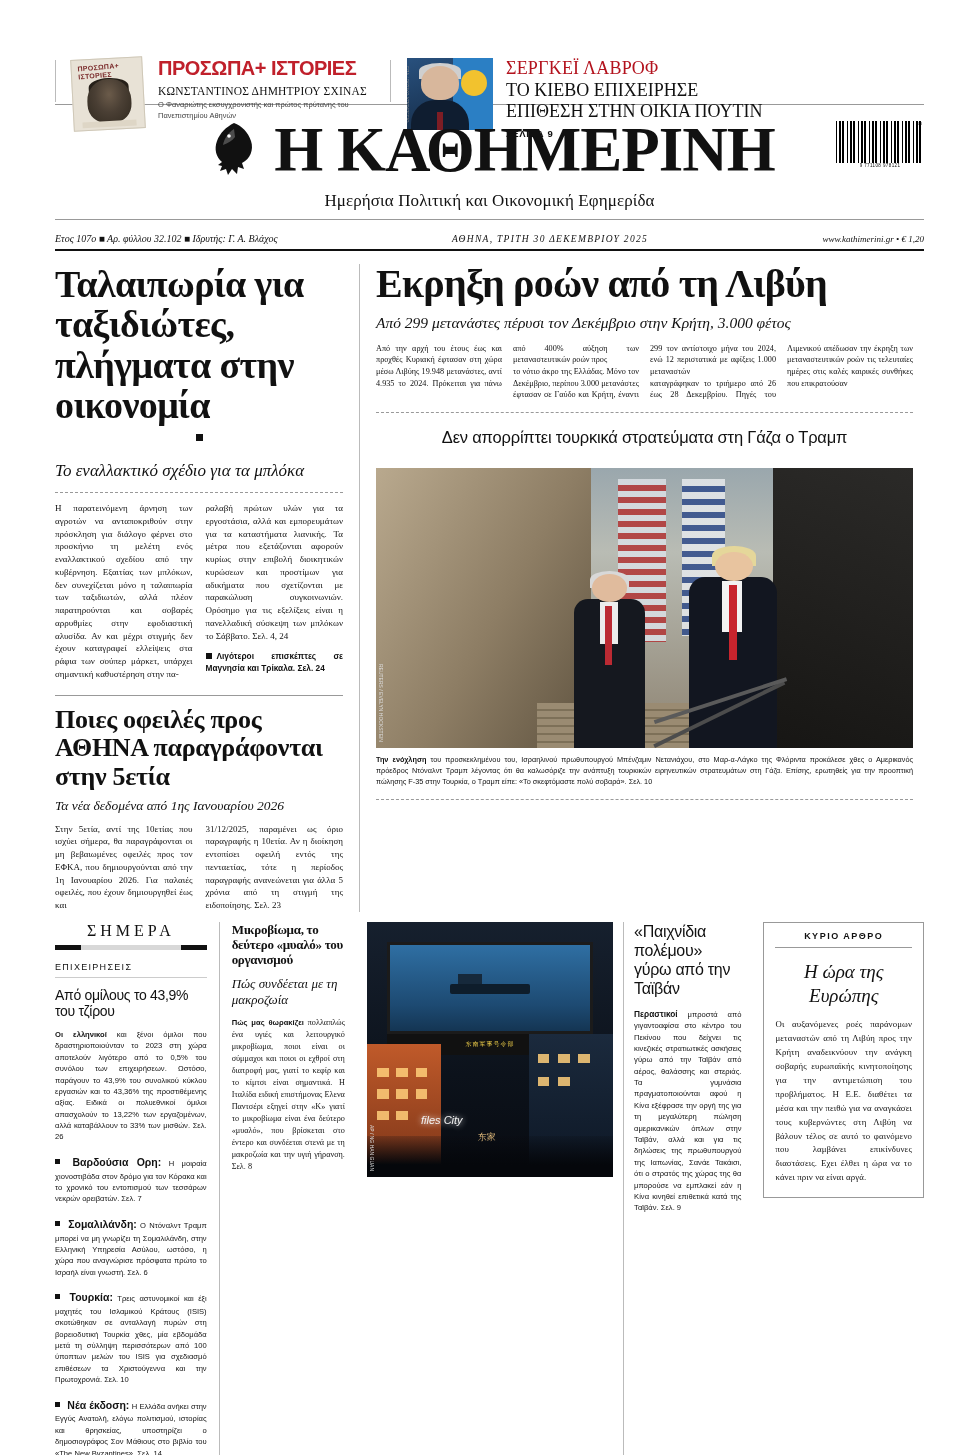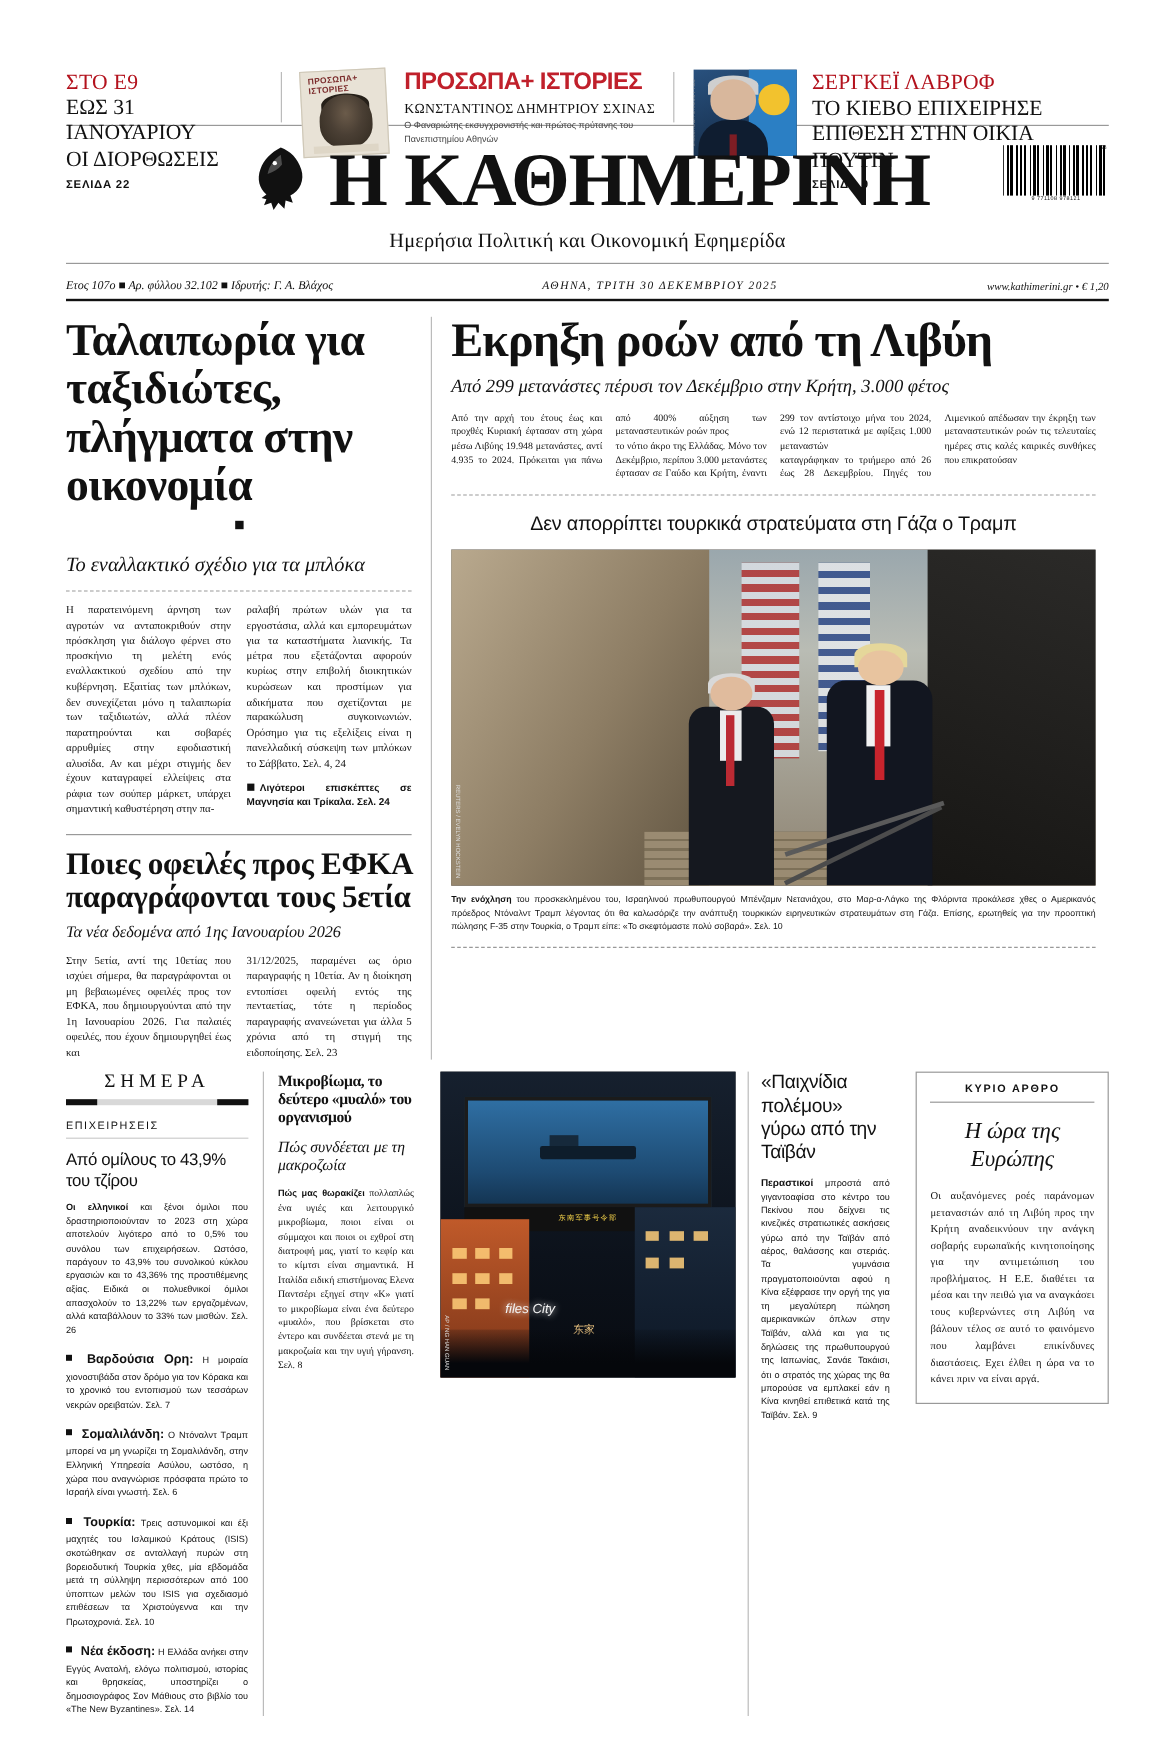--- a/index.html
+++ b/index.html
@@ -89,21 +89,21 @@
   .bullet-note { font-family:"Liberation Sans", sans-serif; font-size:8.3px; font-weight:bold; line-height:1.35; margin-top:9px;}
   .bullet-note:before { content:""; display:inline-block; width:6px; height:6px; background:#111; margin-right:5px;}
 
   .sec-title { font-size:26px; line-height:1.1; letter-spacing:-.3px; }
   .sec-kicker { font-style:italic; font-size:13.5px; margin-top:6px; }
 
   
   .r-title { font-size:40px; line-height:1.02; letter-spacing:-.8px; }
   .r-kicker { font-style:italic; font-size:15.5px; margin-top:9px; }
 
-  .photo-head { font-family:"Liberation Sans", sans-serif; font-size:16.5px; text-align:center; padding:6px 0 11px;
+  .photo-head { font-family:"Liberation Sans", sans-serif; font-size:16.5px; text-align:center; padding:6px 0 21px;
      letter-spacing:-.2px; }
   .bigphoto { width:100%; height:280px; position:relative; overflow:hidden; background:#3d3126; }
   .bp-sky { position:absolute; inset:0; background:linear-gradient(180deg,#9aa7ad 0%, #b9bcb4 30%, #8d8270 100%); }
   .bp-arch { position:absolute; left:0; top:0; width:40%; height:100%;
      background:linear-gradient(120deg,#b9a98e 0%, #8d7d64 55%, #5f5340 100%); }
   .bp-col { position:absolute; left:6%; top:2%; width:16%; height:96%;
      background:repeating-linear-gradient(180deg,#c3b396 0 10px,#a89madd 10px 12px,#a89a7d 10px 13px); opacity:.95;}
   .bp-dark { position:absolute; right:0; top:0; width:26%; height:100%;
      background:linear-gradient(200deg,#2b2a28 0%, #171614 100%); }
   .bp-flag1 { position:absolute; left:45%; top:4%; width:9%; height:58%;
@@ -191,26 +191,20 @@
   .kurio-h { font-style:italic; font-size:19px; text-align:center; line-height:1.25; margin-top:12px;}
   .kurio-p { font-size:8.8px; line-height:1.58; text-align:justify; margin-top:11px; letter-spacing:.1px;}
 </style>
 </head>
 <body>
 
 <div class="page">
 
   <div class="promo">
 
-    <div class="promo-left">
-      <div class="l1">ΣΤΟ E9</div>
-      <div class="l2">ΕΩΣ 31 ΙΑΝΟΥΑΡΙΟΥ</div>
-      <div class="l3">ΟΙ ΔΙΟΡΘΩΣΕΙΣ</div>
-      <div class="pg">ΣΕΛΙΔΑ 22</div>
-    </div>
 
     <div class="vrule"></div>
 
     <div class="promo-book">
       <div class="bk-t">ΠΡΟΣΩΠΑ+ ΙΣΤΟΡΙΕΣ</div>
       <div class="bk-hair"></div>
       <div class="bk-face"></div>
       <div class="bk-cap"></div>
     </div>
 
@@ -278,21 +272,21 @@
       <div class="sq"></div>
       <div class="lead-kicker">Το εναλλακτικό σχέδιο για τα μπλόκα</div>
       <div class="dash-sep"></div>
       <div class="body2">
         <p>Η παρατεινόμενη άρνηση των αγροτών να ανταποκριθούν στην πρόσκληση για διάλογο φέρνει στο προσκήνιο τη μελέτη ενός εναλλακτικού σχεδίου από την κυβέρνηση. Εξαιτίας των μπλόκων, δεν συνεχίζεται μόνο η ταλαιπωρία των ταξιδιωτών, αλλά πλέον παρατηρούνται και σοβαρές αρρυθμίες στην εφοδιαστική αλυσίδα. Αν και μέχρι στιγμής δεν έχουν καταγραφεί ελλείψεις στα ράφια των σούπερ μάρκετ, υπάρχει σημαντική καθυστέρηση στην πα-</p>
         <p>ραλαβή πρώτων υλών για τα εργοστάσια, αλλά και εμπορευμάτων για τα καταστήματα λιανικής. Τα μέτρα που εξετάζονται αφορούν κυρίως στην επιβολή διοικητικών κυρώσεων και προστίμων για αδικήματα που σχετίζονται με παρακώλυση συγκοινωνιών. Ορόσημο για τις εξελίξεις είναι η πανελλαδική σύσκεψη των μπλόκων το Σάββατο. Σελ. 4, 24</p>
         <div class="bullet-note">Λιγότεροι επισκέπτες σε Μαγνησία και Τρίκαλα. Σελ. 24</div>
       </div>
 
       <div class="hr-thin" style="margin-top:14px"></div>
-      <h2 class="sec-title" style="margin-top:10px">Ποιες οφειλές προς ΕΦΚΑ παραγράφονται τους 5ετία</h2>
+      <h2 class="sec-title" style="margin-top:10px">Ποιες οφειλές προς ΑΘΗΝΑ παραγράφονται στην 5ετία</h2>
       <div class="sec-kicker">Τα νέα δεδομένα από 1ης Ιανουαρίου 2026</div>
       <div class="body2" style="margin-top:9px">
         <p>Στην 5ετία, αντί της 10ετίας που ισχύει σήμερα, θα παραγράφονται οι μη βεβαιωμένες οφειλές προς τον ΕΦΚΑ, που δημιουργούνται από την 1η Ιανουαρίου 2026. Για παλαιές οφειλές, που έχουν δημιουργηθεί έως και</p>
         <p>31/12/2025, παραμένει ως όριο παραγραφής η 10ετία. Αν η διοίκηση εντοπίσει οφειλή εντός της πενταετίας, τότε η περίοδος παραγραφής ανανεώνεται για άλλα 5 χρόνια από τη στιγμή της ειδοποίησης. Σελ. 23</p>
       </div>
     </div>
 
     <div class="col-right">
       <h1 class="r-title">Εκρηξη ροών από τη Λιβύη</h1>
       <div class="r-kicker">Από 299 μετανάστες πέρυσι τον Δεκέμβριο στην Κρήτη, 3.000 φέτος</div>

